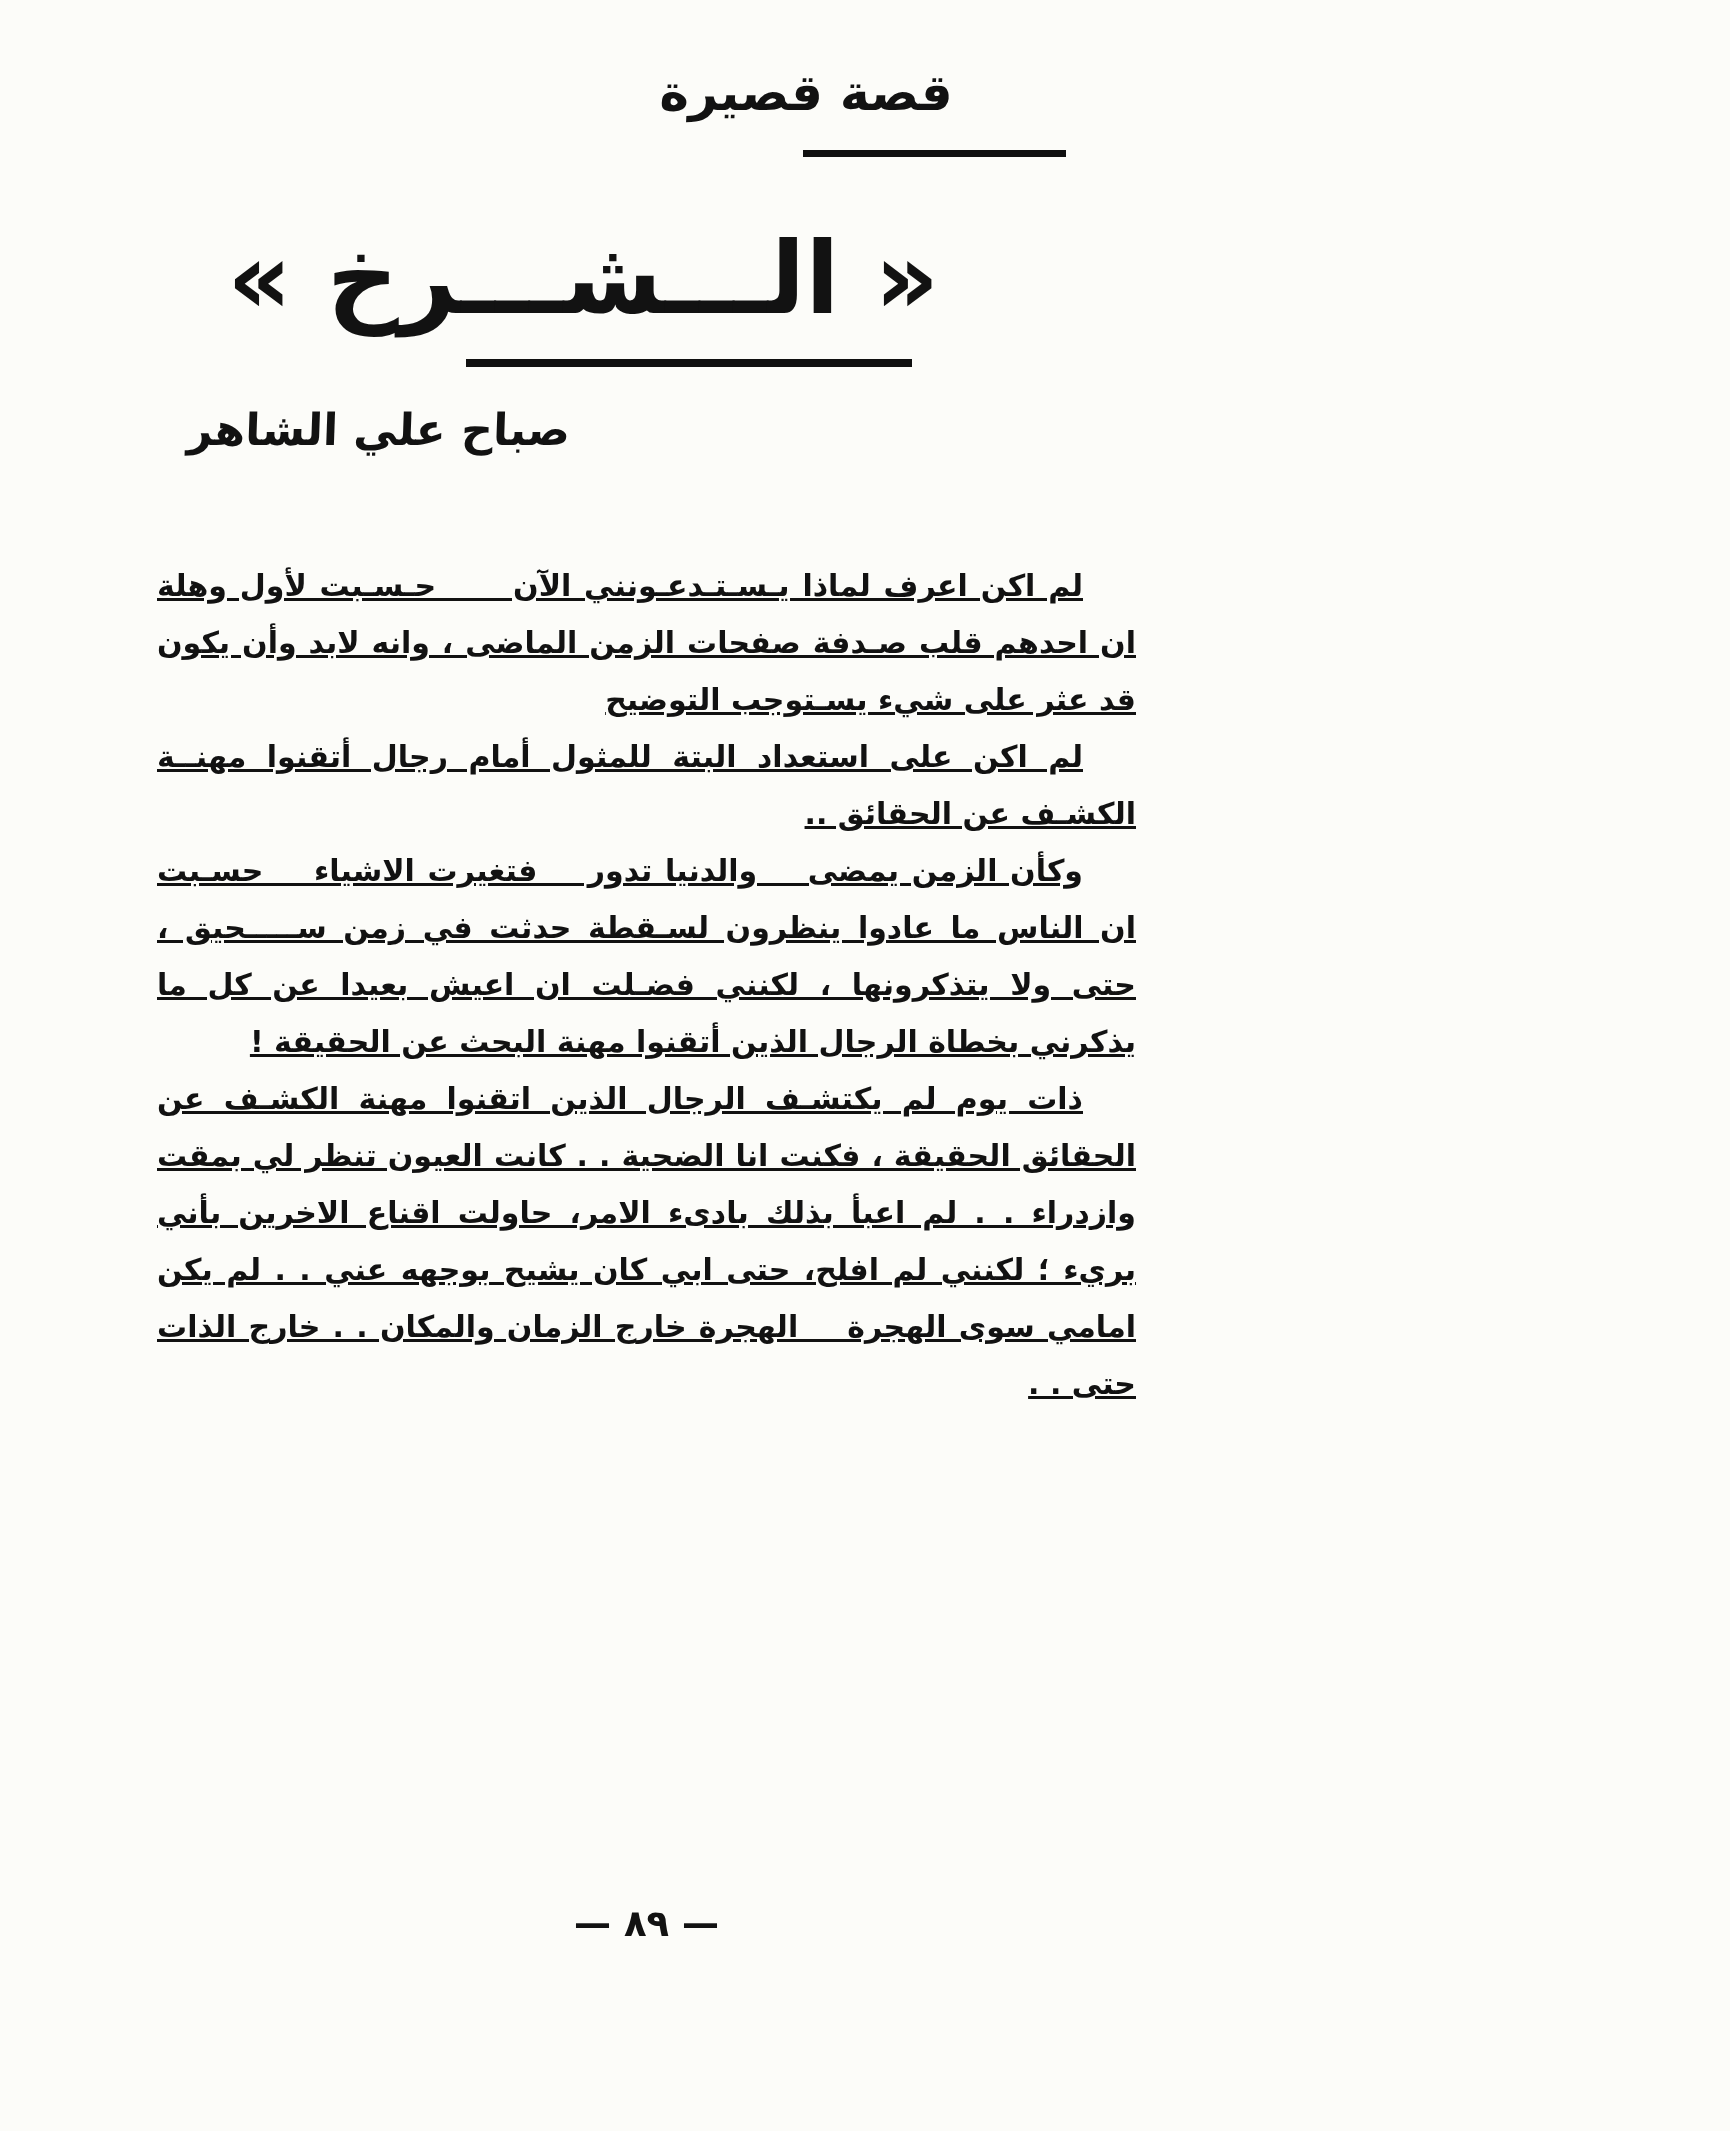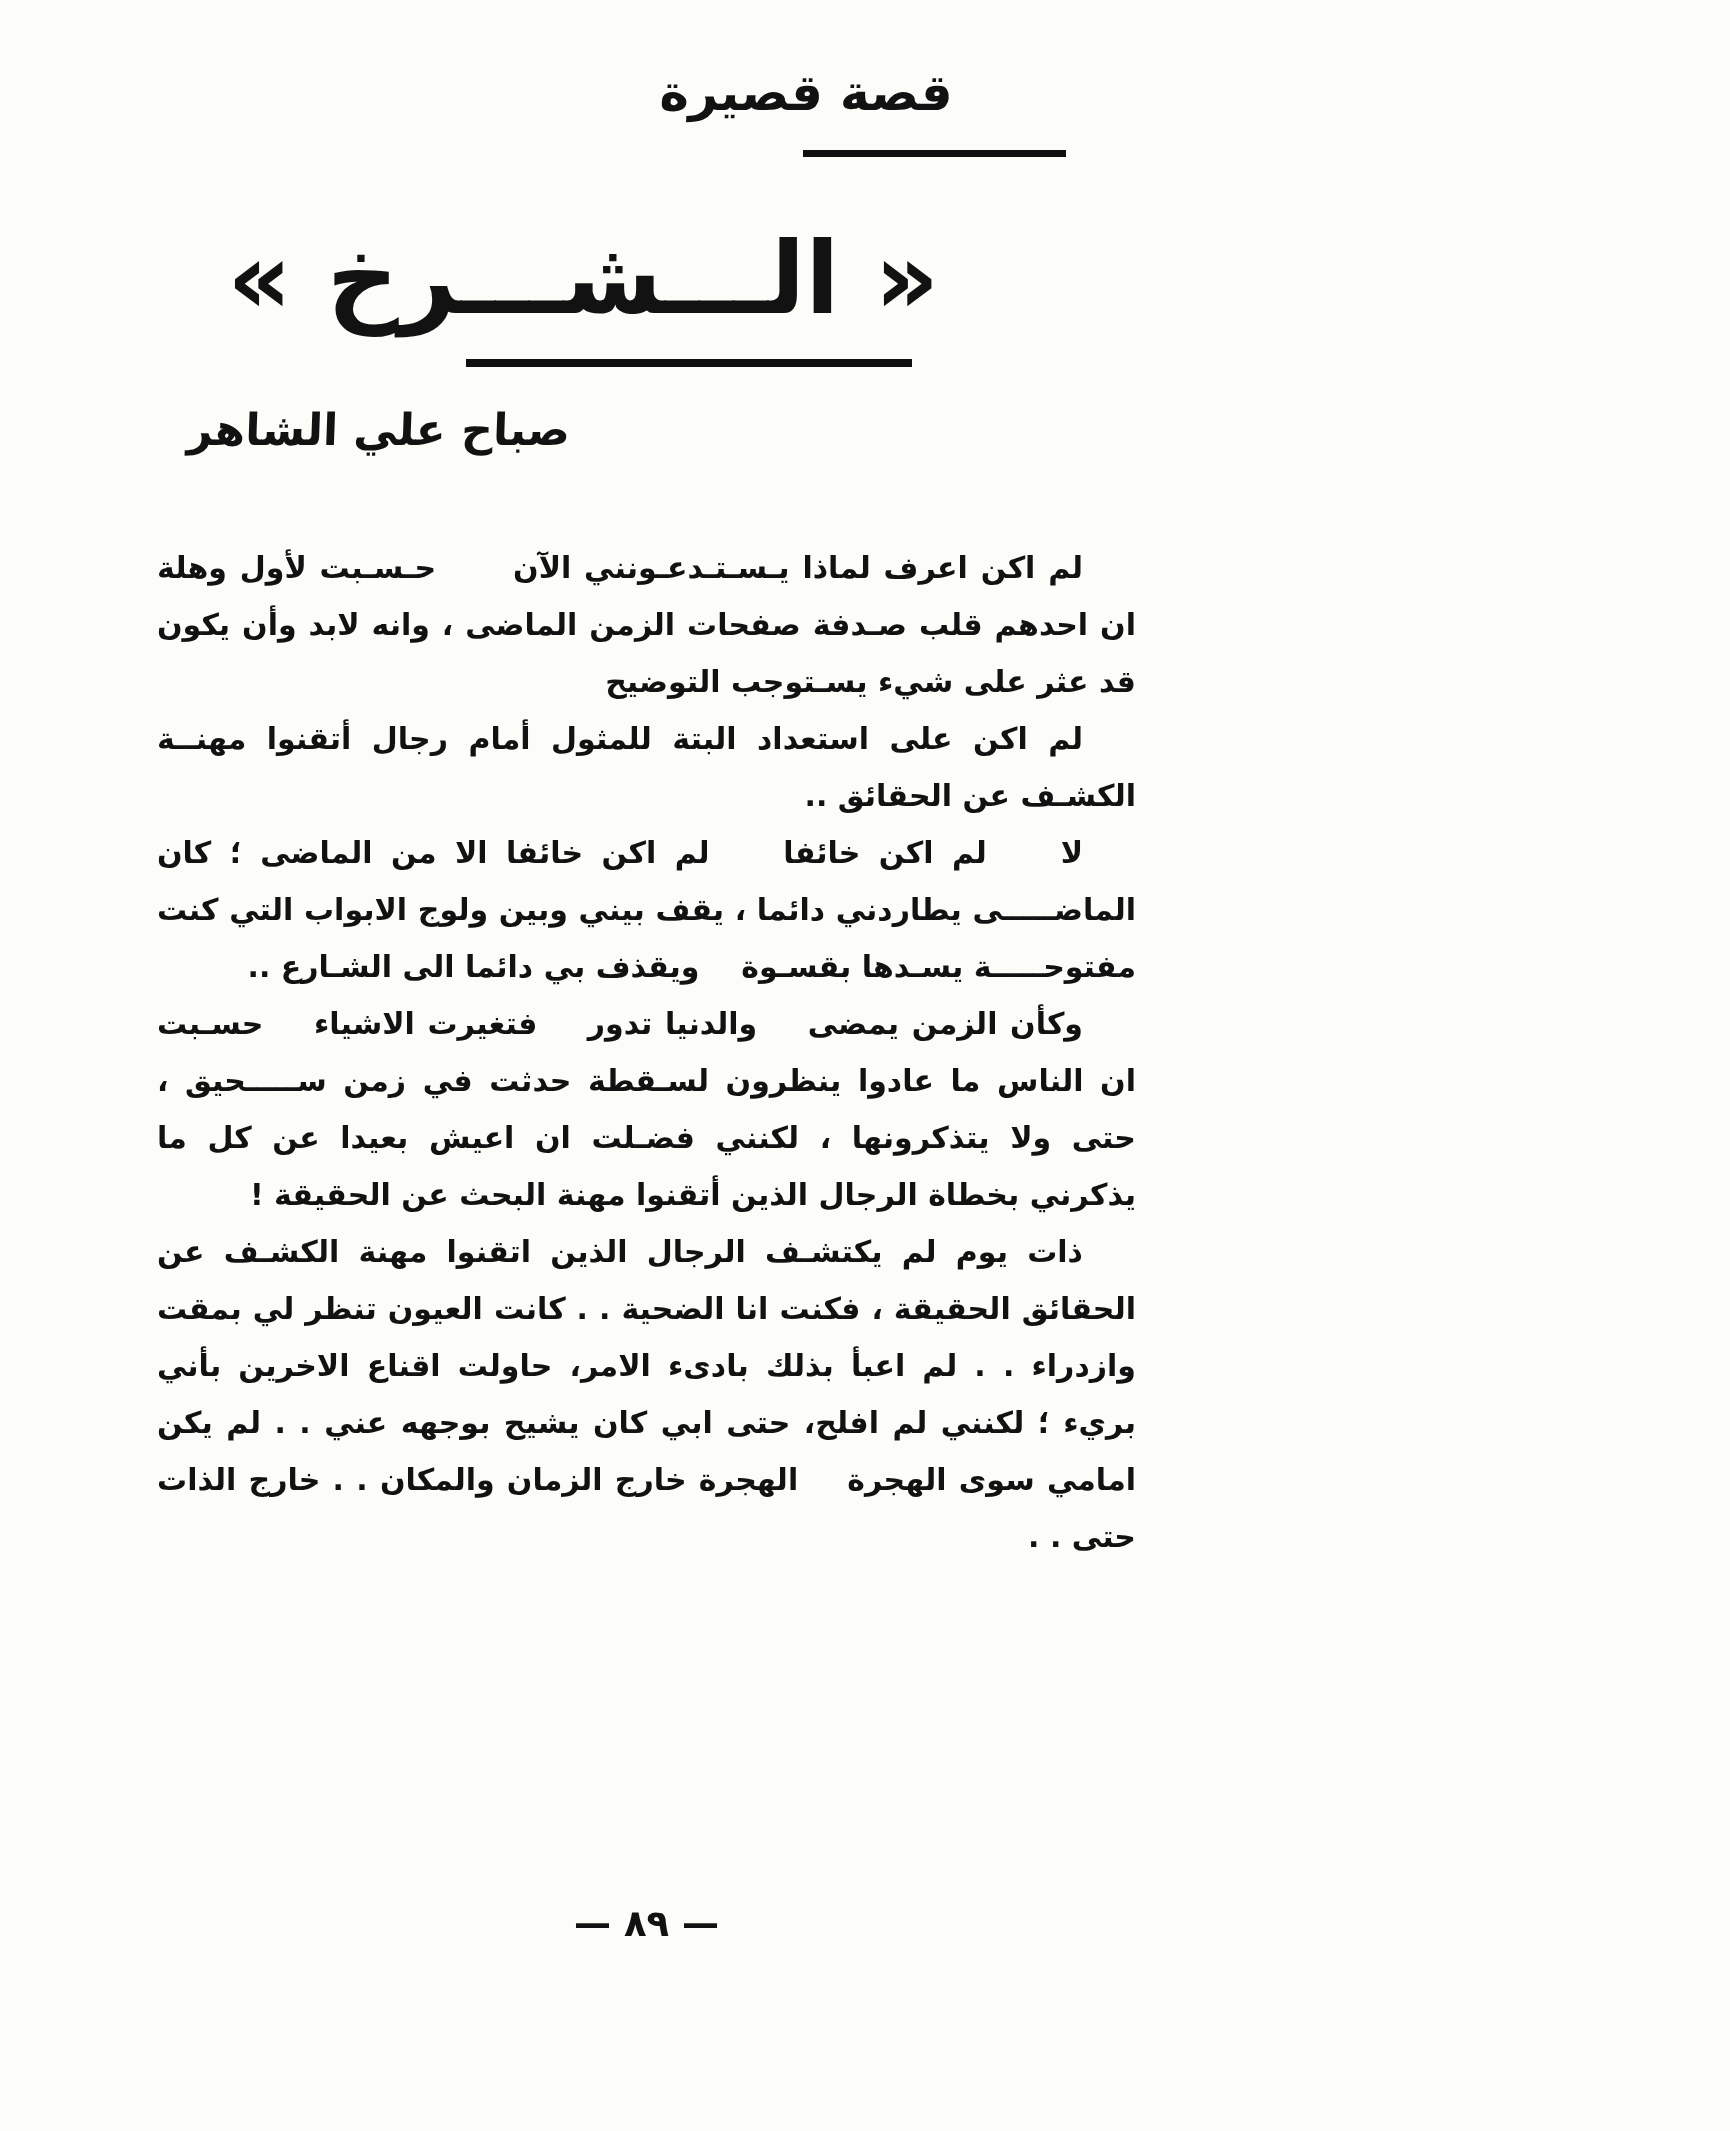--- a/index.html
+++ b/index.html
@@ -73,27 +73,28 @@
     font-size: 44px;
     font-weight: bold;
     text-align: center;
     white-space: nowrap;
     transform: skewX(-2deg);
   }
 
   
   .body-text {
     position: absolute;
-    top: 539px;
+    top: 557px;
     left: 157px;
     width: 979px;
     font-size: 30px;
     font-weight: bold;
     line-height: 57px;
     text-align: justify;
+    text-decoration: underline;
   }
   .body-text p {
     margin: 0;
     text-indent: 53px;
   }
 
   
   .page-number {
     position: absolute;
     top: 1894px;
@@ -117,21 +118,20 @@
   <div class="title-wrap">
     <h1>« الـــشـــرخ »</h1>
   </div>
   <div class="title-underline"></div>
 
   <div class="author">صباح علي الشاهر</div>
 
   <main class="body-text">
     <p>لم اكن اعرف لماذا يـسـتـدعـونني الآن&nbsp;&nbsp;&nbsp;&nbsp;&nbsp;&nbsp;حـسـبت لأول وهلة ان احدهم قلب صـدفة صفحات الزمن الماضى ، وانه لابد وأن يكون قد عثر على شيء يسـتوجب التوضيح</p>
     <p>لم اكن على استعداد البتة للمثول أمام رجال أتقنوا مهنــة الكشـف عن الحقائق ..</p>
-    <p>لا&nbsp;&nbsp;&nbsp;&nbsp;لم اكن خائفا&nbsp;&nbsp;&nbsp;&nbsp;لم اكن خائفا الا من الماضى ؛ كان الماضـــــى يطاردني دائما ، يقف بيني وبين ولوج الابواب التي كنت مفتوحـــــة يسـدها بقسـوة&nbsp;&nbsp;&nbsp;&nbsp;ويقذف بي دائما الى الشـارع ..</p>
     <p>وكأن الزمن يمضى&nbsp;&nbsp;&nbsp;&nbsp;والدنيا تدور&nbsp;&nbsp;&nbsp;&nbsp;فتغيرت الاشياء&nbsp;&nbsp;&nbsp;&nbsp;حسـبت ان الناس ما عادوا ينظرون لسـقطة حدثت في زمن ســـــحيق ، حتى ولا يتذكرونها ، لكنني فضـلت ان اعيش بعيدا عن كل ما يذكرني بخطاة الرجال الذين أتقنوا مهنة البحث عن الحقيقة !</p>
     <p>ذات يوم لم يكتشـف الرجال الذين اتقنوا مهنة الكشـف عن الحقائق الحقيقة ، فكنت انا الضحية . . كانت العيون تنظر لي بمقت وازدراء . . لم اعبأ بذلك بادىء الامر، حاولت اقناع الاخرين بأني بريء ؛ لكنني لم افلح، حتى ابي كان يشيح بوجهه عني . . لم يكن امامي سوى الهجرة&nbsp;&nbsp;&nbsp;&nbsp;الهجرة خارج الزمان والمكان . . خارج الذات حتى . .</p>
   </main>
 
   <footer class="page-number">— ٨٩ —</footer>
 
 </div>
 
 
 </body></html>

